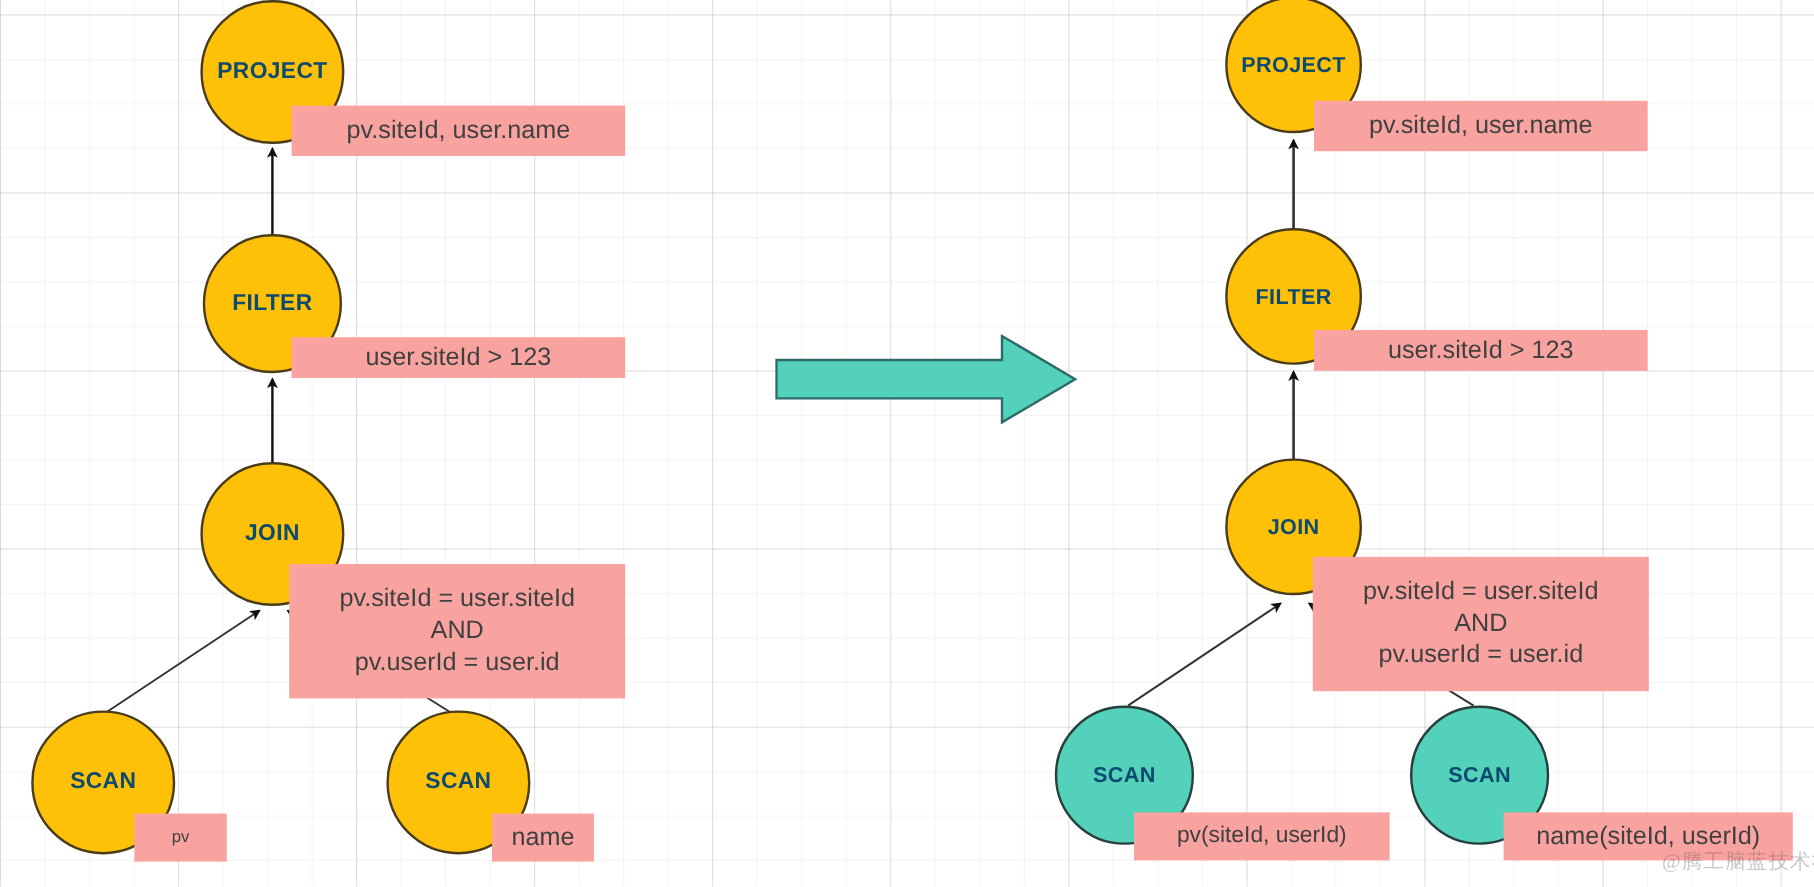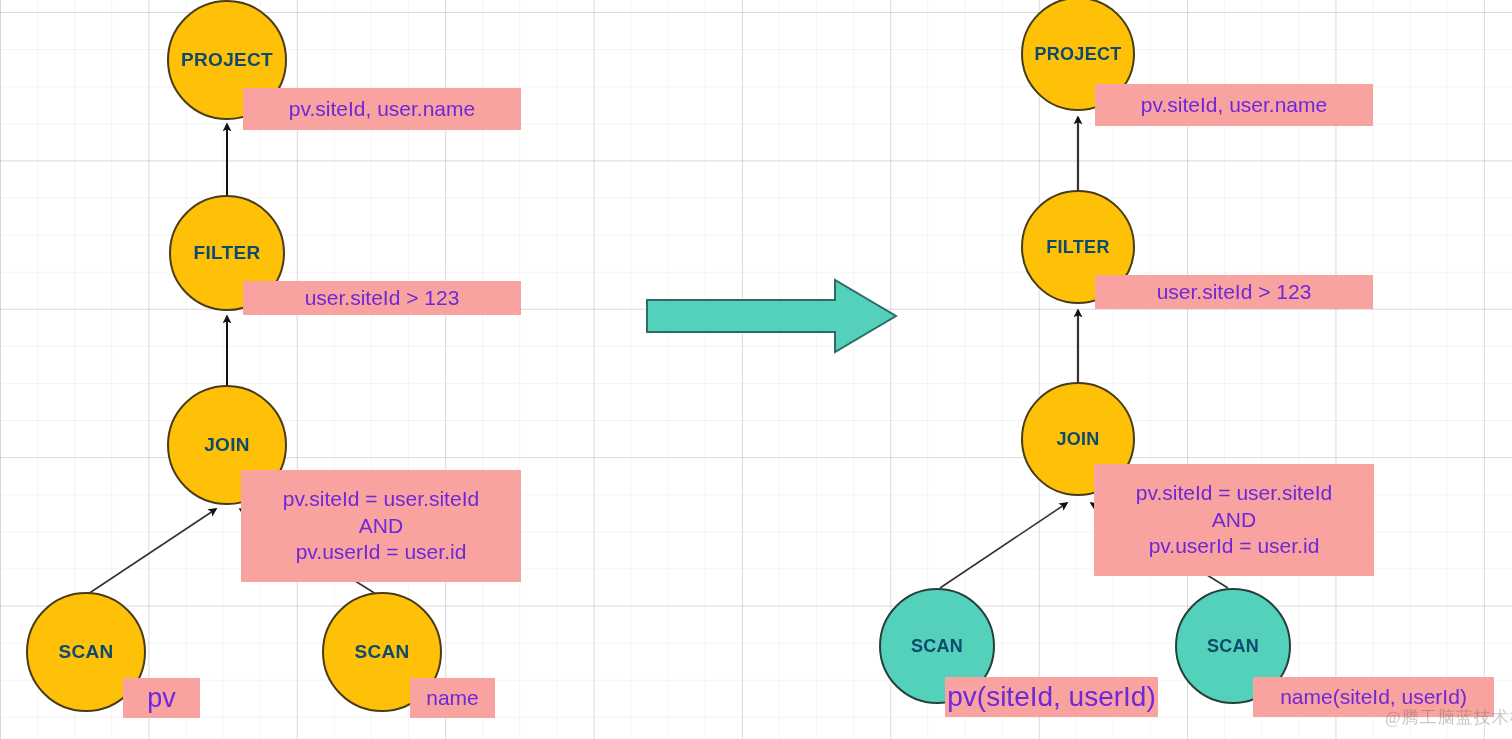--- a/index.html
+++ b/index.html
@@ -49,21 +49,21 @@
   }
   .node-amber { background: #FFC107; border-color: #4a3c18; }
   .node-teal  { background: #53D1BA; border-color: #26403c; }
   .node-label {
     pointer-events: none;
     white-space: nowrap;
   }
   .tag {
     position: absolute;
     background: #F9A3A0;
-    color: #6d28d9;
+    color: #404040;
     display: flex;
     align-items: center;
     justify-content: center;
     text-align: center;
     box-sizing: border-box;
     z-index: 4;
     line-height: 1.28;
     white-space: pre-line;
   }
   .big-arrow {
@@ -138,21 +138,21 @@
     </div>
 
     <div class="tag" style="left:243px; top:88px; width:278px; height:42px; font-size:21px;">pv.siteId, user.name</div>
 
     <div class="tag" style="left:243px; top:281px; width:278px; height:34px; font-size:21px;">user.siteId &gt; 123</div>
 
     <div class="tag" style="left:241px; top:470px; width:280px; height:112px; font-size:21px;">pv.siteId = user.siteId
 AND
 pv.userId = user.id</div>
 
-    <div class="tag" style="left:112px; top:678px; width:77px; height:40px; font-size:27px;margin-left:11px;">pv</div>
+    <div class="tag" style="left:112px; top:678px; width:77px; height:40px; font-size:14px;">pv</div>
 
     <div class="tag" style="left:410px; top:678px; width:85px; height:40px; font-size:21px;">name</div>
   </div>
 
   <div>
 
     <div class="node node-amber" style="left:1021px; top:-3px; width:114px; height:114px; font-size:18px;">
       <span class="node-label">PROJECT</span>
     </div>
 
@@ -173,20 +173,20 @@
     </div>
 
     <div class="tag" style="left:1095px; top:84px; width:278px; height:42px; font-size:21px;">pv.siteId, user.name</div>
 
     <div class="tag" style="left:1095px; top:275px; width:278px; height:34px; font-size:21px;">user.siteId &gt; 123</div>
 
     <div class="tag" style="left:1094px; top:464px; width:280px; height:112px; font-size:21px;">pv.siteId = user.siteId
 AND
 pv.userId = user.id</div>
 
-    <div class="tag" style="left:945px; top:677px; width:213px; height:40px; font-size:28px;">pv(siteId, userId)</div>
+    <div class="tag" style="left:945px; top:677px; width:213px; height:40px; font-size:19px;">pv(siteId, userId)</div>
 
     <div class="tag" style="left:1253px; top:677px; width:241px; height:40px; font-size:21px;">name(siteId, userId)</div>
   </div>
 
   <div class="watermark" style="left:1385px; top:706px;font-family:Liberation Serif, serif;">@腾工脑蓝技术社区</div>
 
 </div>
 
 </body></html>

